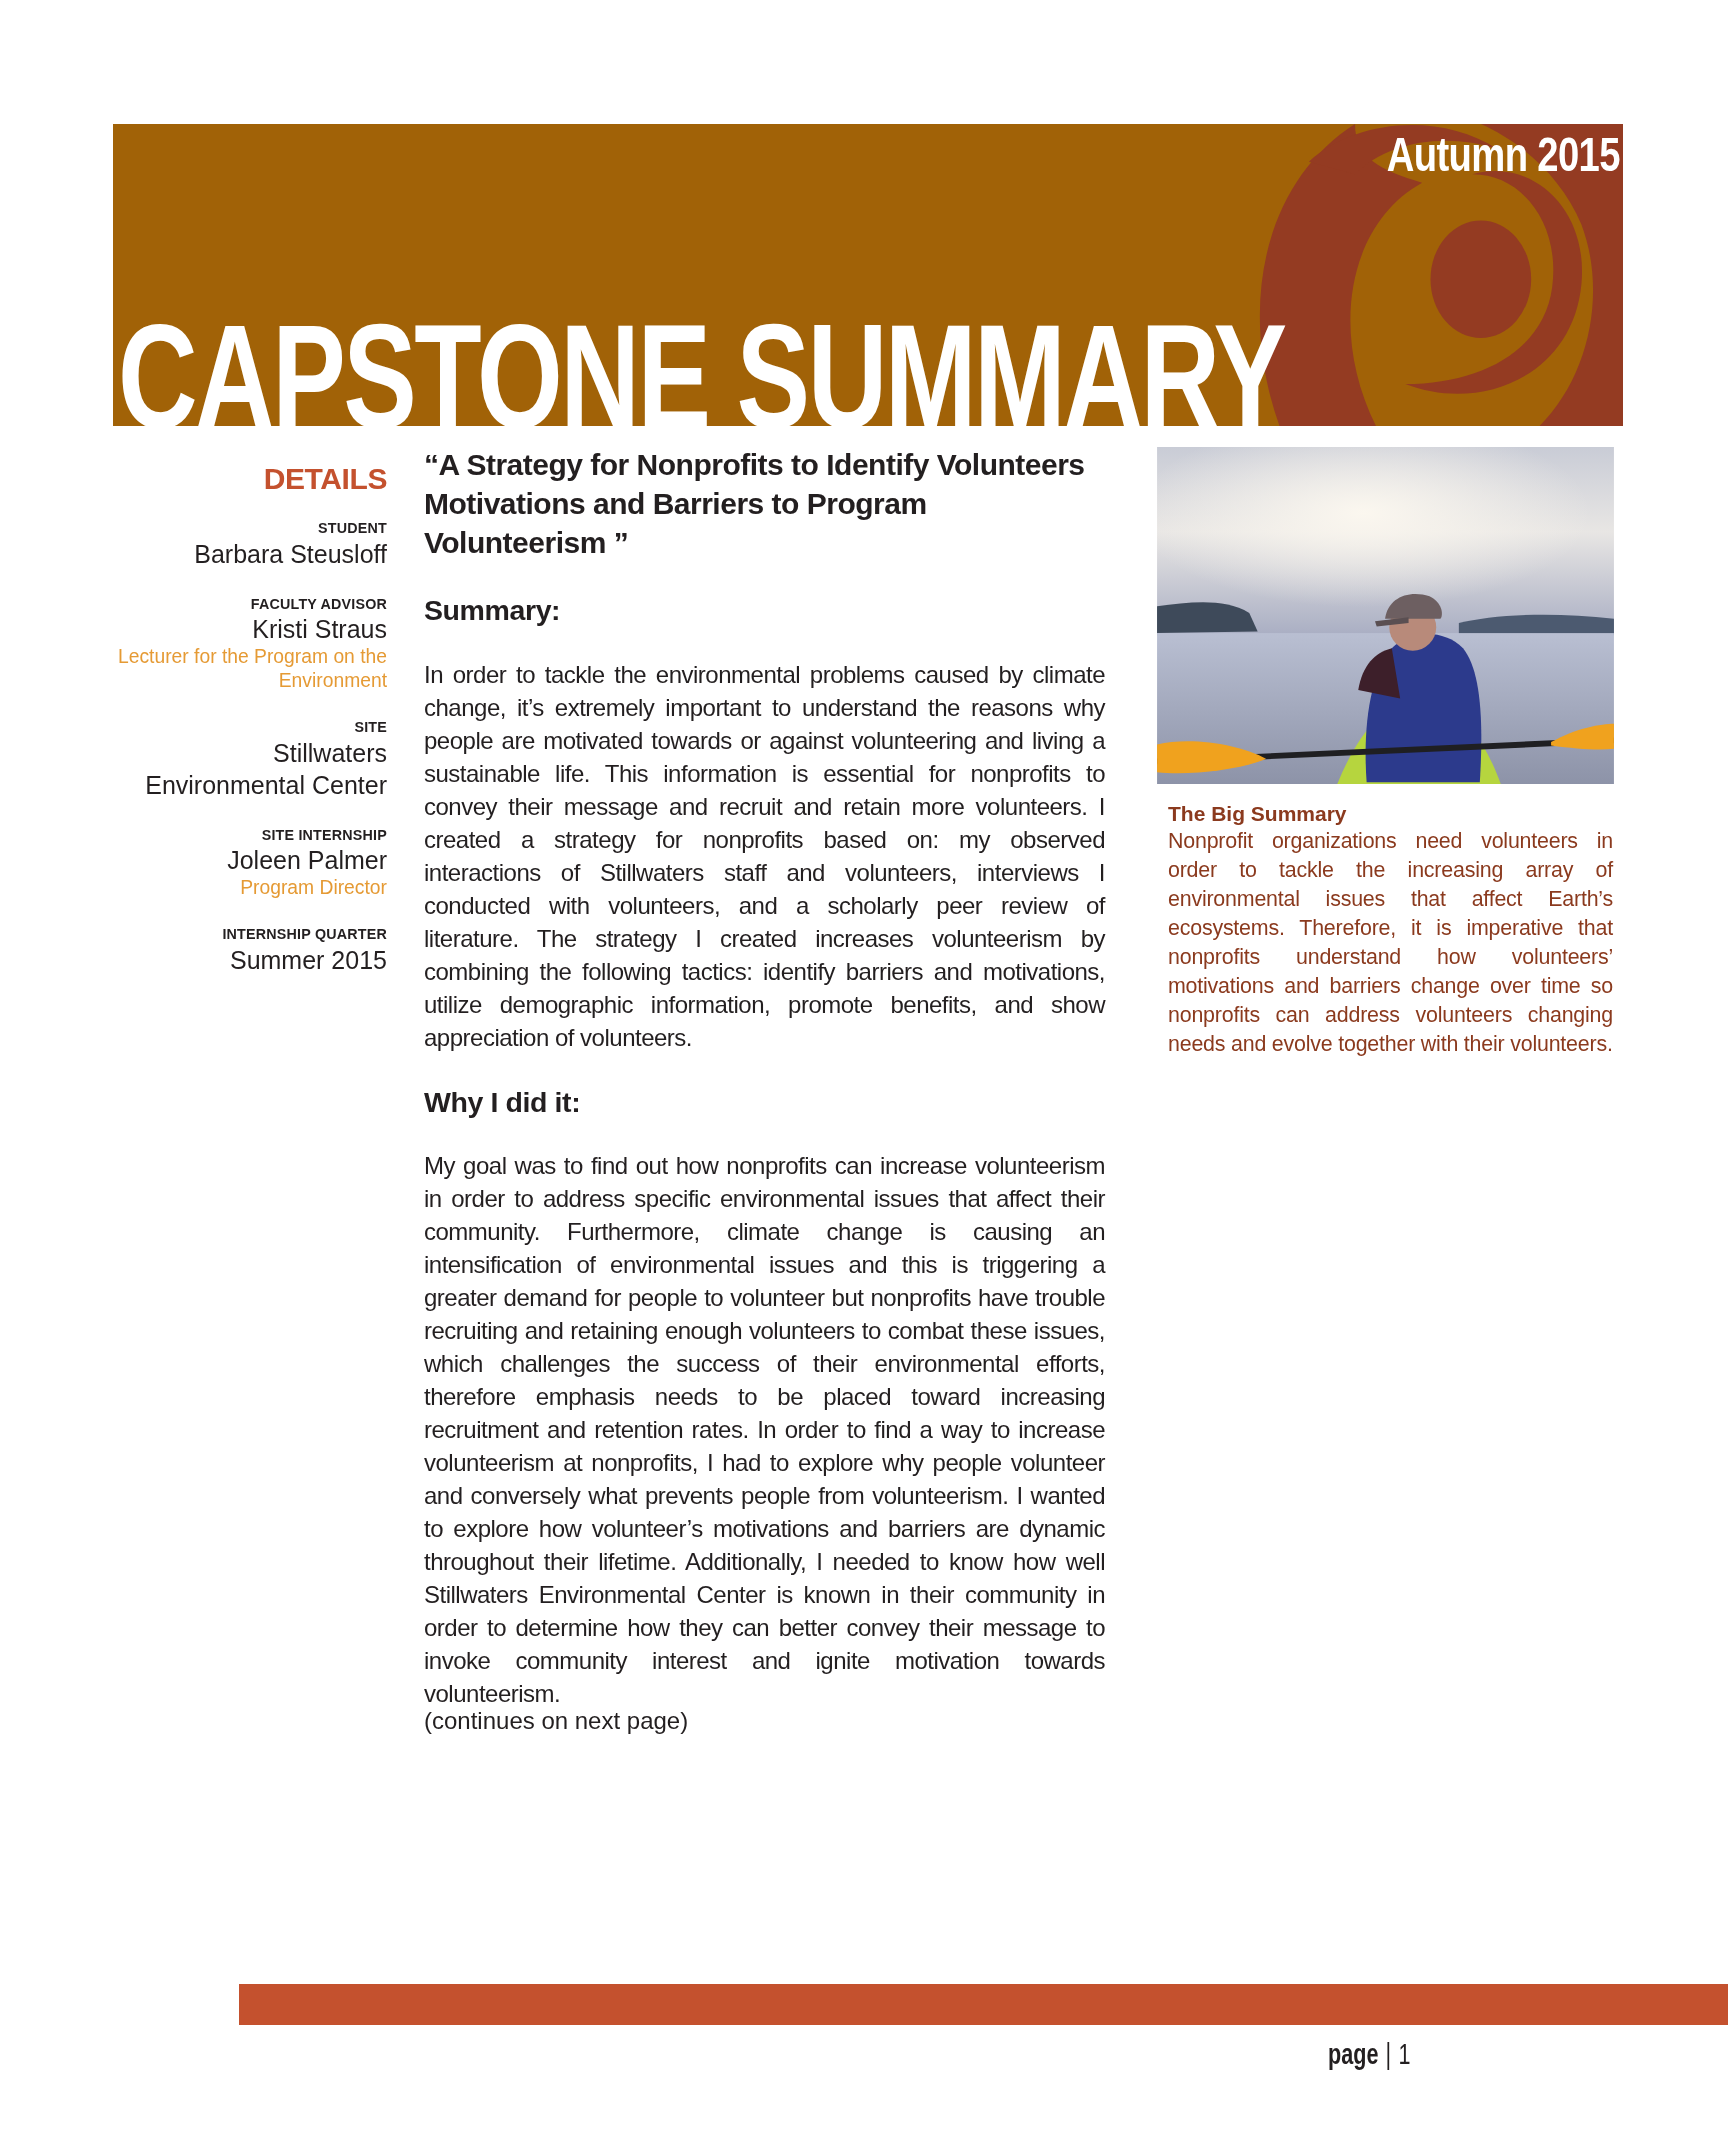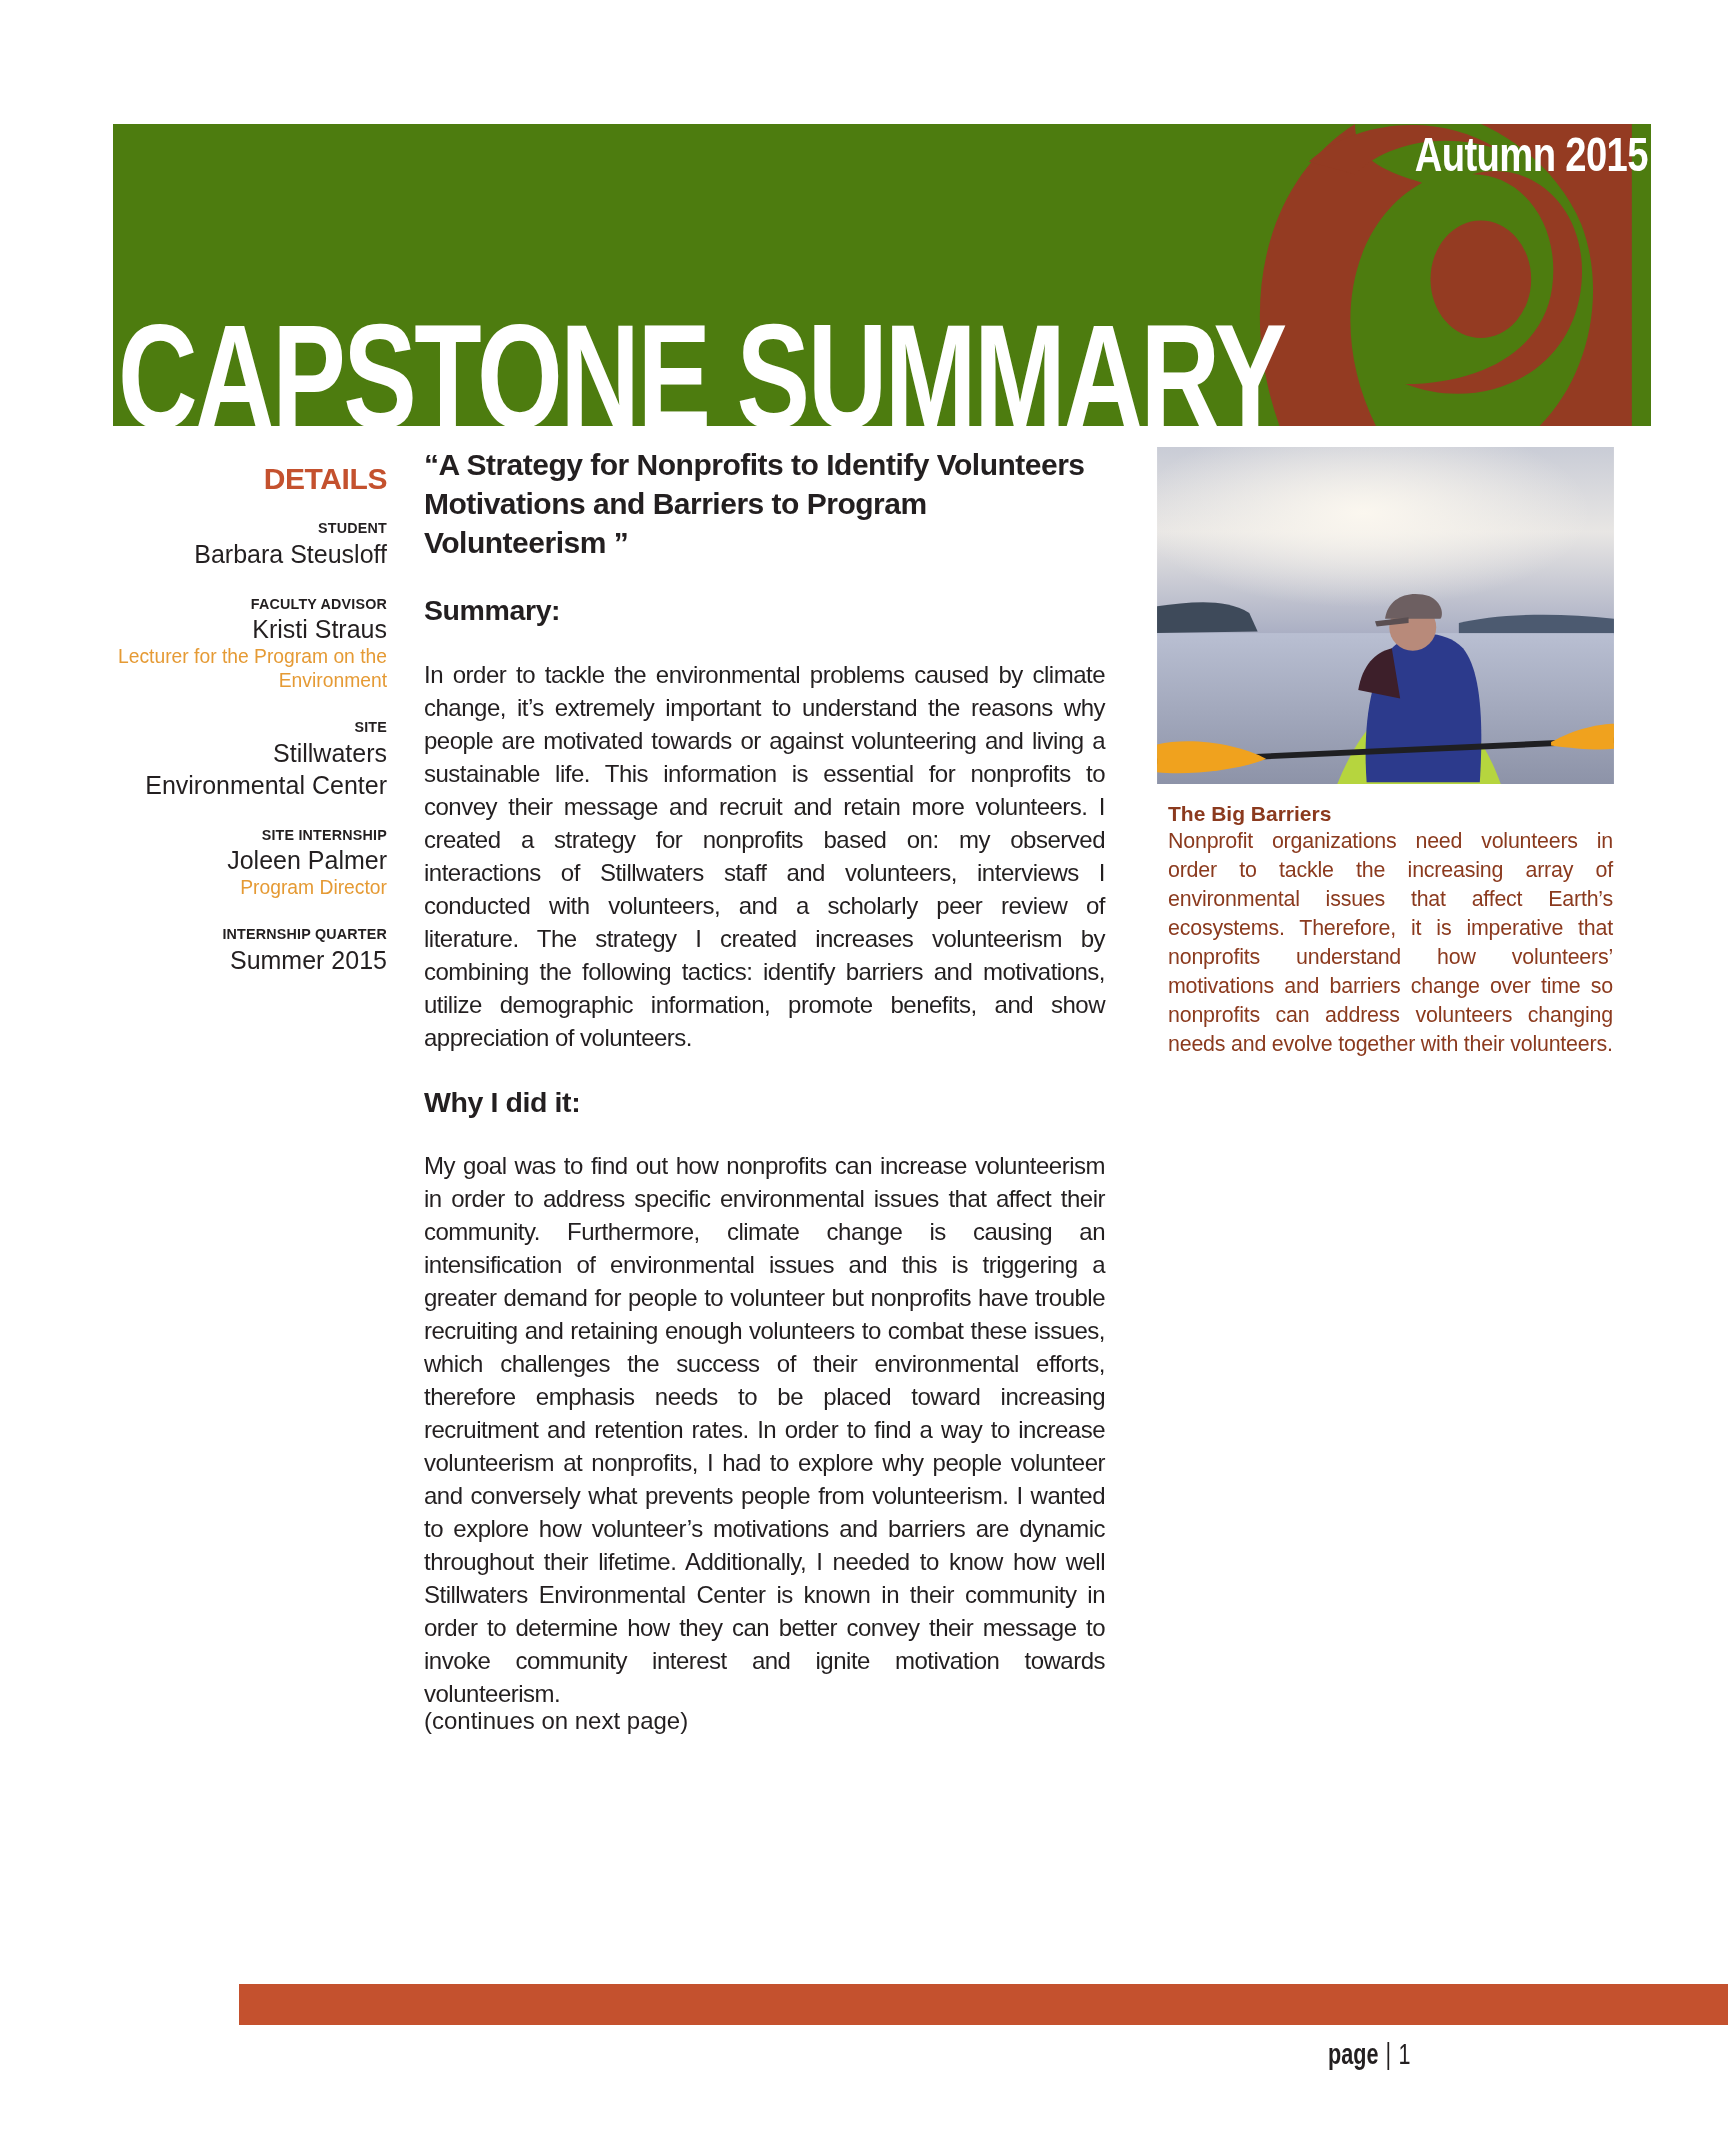--- a/index.html
+++ b/index.html
@@ -1,20 +1,20 @@
 <!DOCTYPE html>
 <html style="font-size:13.4px"><head>
 <meta charset="utf-8">
 <style>
   html, body { margin: 0; padding: 0; background: #ffffff; }
   body { width: 1729px; height: 2148px; position: relative; overflow: hidden;
          font-family: "Liberation Sans", sans-serif; color: #231f20; }
 
   .banner { position: absolute; left: 113px; top: 124px; width: 1510px; height: 302px;
-            background: #4d7c0f; overflow: hidden; padding-left: 28px; }
+            background: #a16207; overflow: hidden; }
   .swirl { position: absolute; left: 1116px; top: 0; width: 403px; height: 302px; }
   .season { position: absolute; right: 3.4px; top: 3.4px; color: #ffffff;
             font-family: "Liberation Sans Narrow", "Liberation Sans", sans-serif;
             font-weight: bold; font-size: 49px; line-height: 54px;
             transform: scaleX(0.78); transform-origin: right top; letter-spacing: -0.8px; }
   .title { position: absolute; left: 5px; top: 178px; color: #ffffff;
            font-family: "Liberation Sans", sans-serif; font-weight: bold;
            font-size: 149px; line-height: 149px; letter-spacing: -3.4px; white-space: nowrap;
            transform: scaleX(0.74); transform-origin: left top; }
 
@@ -144,21 +144,21 @@
     <path d="M272 205 C 275 180, 300 170, 325 178 C 340 185, 342 200, 338 205 Z" fill="#6d5f61"></path>
     <path d="M260 208 L 300 203 L 300 210 L 262 214 Z" fill="#5a4f52"></path>
 
     <line x1="0" y1="375" x2="545" y2="350" stroke="#1f1f22" stroke-width="7"></line>
     <path d="M0 355 C 40 345, 100 355, 130 372 C 100 385, 40 392, 0 388 Z" fill="#f0a21e"></path>
     <path d="M470 352 C 500 335, 530 330, 545 330 L 545 360 C 525 362, 500 360, 470 356 Z" fill="#f0a21e"></path>
   </svg>
 </div>
 
 <div class="bigpic">
-  <div class="bigpic-title">The Big Barriers</div>
+  <div class="bigpic-title">The Big Summary</div>
   <p class="bigpic-text">Nonprofit organizations need volunteers in order to tackle the increasing array of environmental issues that affect Earth’s ecosystems. Therefore, it is imperative that nonprofits understand how volunteers’ motivations and barriers change over time so nonprofits can address volunteers changing needs and evolve together with their volunteers.</p>
 </div>
 
 <div class="footer-bar"></div>
 <div class="page-num">
   <span class="word">page</span><span class="sep">|</span><span>1</span>
 </div>
 
 
 </body></html>

